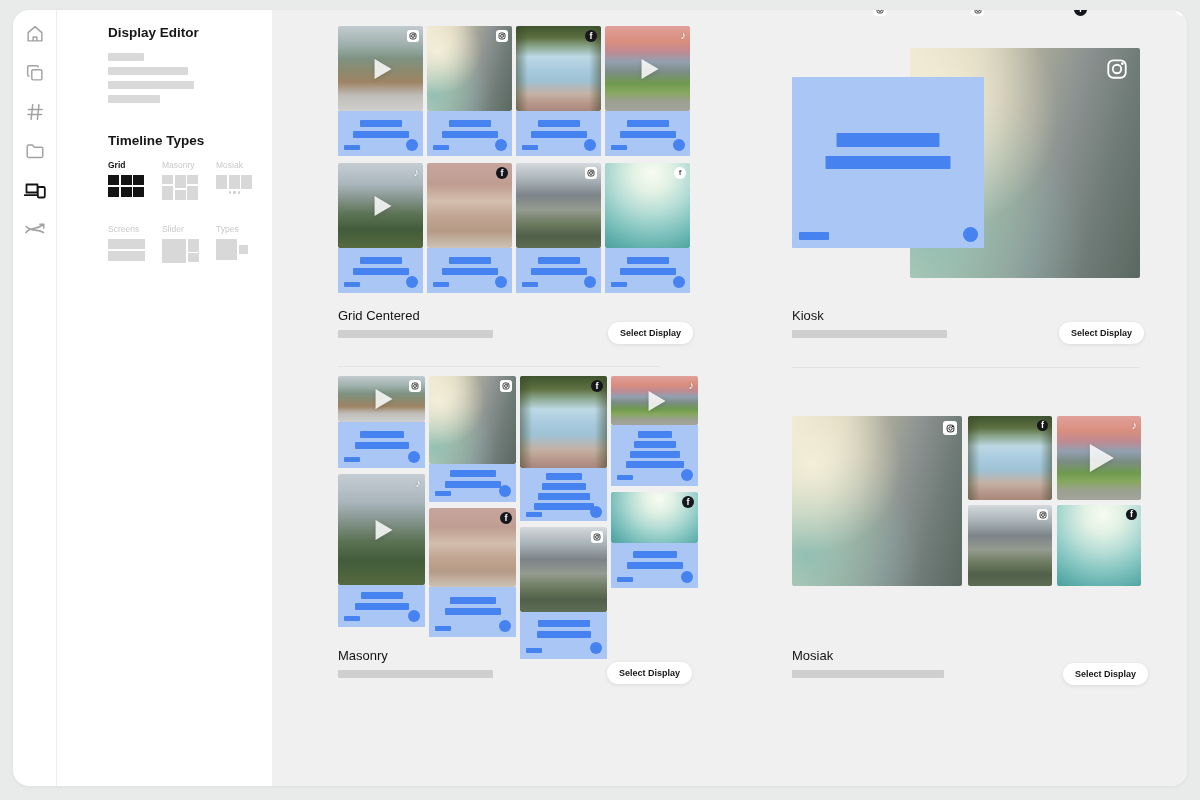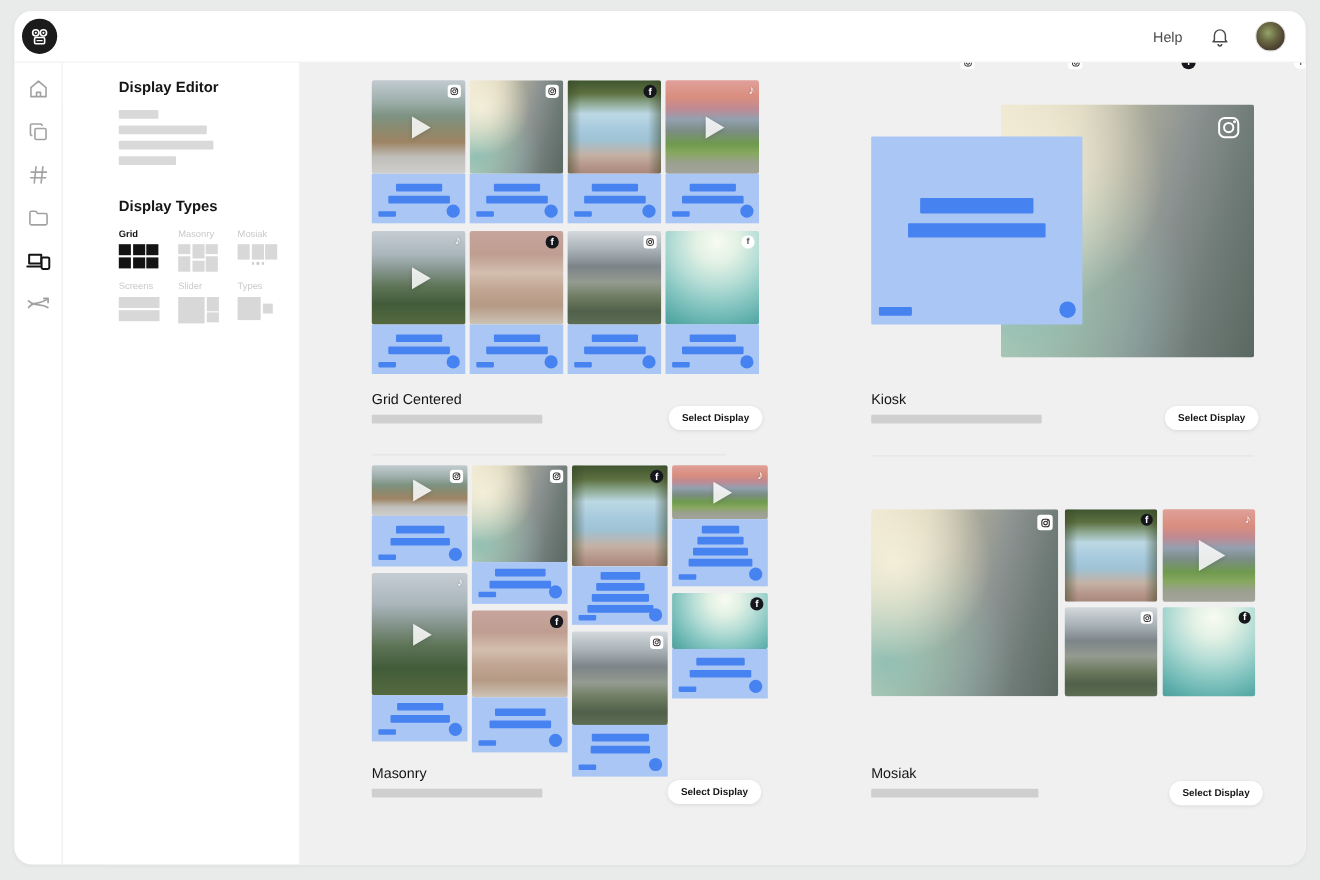--- a/index.html
+++ b/index.html
@@ -32,21 +32,21 @@
   .main-col { flex:1; display:flex; flex-direction:row; min-width:0; }
   .subheader { height:40px; flex:0 0 40px; background:#fff; }
   .content-row { flex:1; display:flex; min-height:0; }
 
   
   .editor-panel { width:175px; flex:0 0 175px; background:#fff; padding:15px 10px 0 11px; }
   .ep-title { font-size:13.5px; font-weight:700; color:#161616; margin-bottom:13px; }
   .skel { background:#d9d9d9; height:8px; border-radius:1px; margin-bottom:6px; }
   .sk1{width:36px;} .sk2{width:80px;} .sk3{width:86px;} .sk4{width:52px;}
   .ep-types-title { margin-top:30px; margin-bottom:12px; }
-  .types-grid { display:grid; grid-template-columns:repeat(3,52px); gap:8px 2px; }
+  .types-grid { display:grid; grid-template-columns:repeat(3,52px); gap:24px 2px; }
   .type-cell { cursor:pointer; }
   .type-label { font-size:8.5px; color:#c9c9c9; margin-bottom:5px; }
   .type-cell.active .type-label { color:#161616; font-weight:700; }
   .tsq { background:#d8d8d8; }
   .type-cell.active .tsq { background:#141414; }
   .t-grid { display:grid; grid-template-columns:repeat(3,11px); gap:1.5px; width:37px; }
   .t-grid .tsq { height:10px; }
   .t-cols { display:flex; gap:1.5px; }
   .t-col { display:flex; flex-direction:column; gap:1.5px; width:11px; }
   .t-slider-row { display:flex; gap:1.5px; }
@@ -136,41 +136,20 @@
   
   .partial { position:absolute; top:-7px; }
   .partial .badge { position:static; }
   .partial .badge-ig, .partial .badge-fb, .partial .badge-wf { width:13px; height:13px; }
 </style>
 </head>
 <body>
 
 <div class="app">
 
-  <div class="topbar">
-    <div class="logo">
-      <svg width="22" height="22" viewBox="0 0 24 24">
-        <circle cx="8.2" cy="8.6" r="3.1" fill="none" stroke="#fff" stroke-width="1.6"></circle>
-        <circle cx="15.8" cy="8.6" r="3.1" fill="none" stroke="#fff" stroke-width="1.6"></circle>
-        <circle cx="8.2" cy="8.6" r="1.1" fill="#fff"></circle>
-        <circle cx="15.8" cy="8.6" r="1.1" fill="#fff"></circle>
-        <rect x="7" y="13.2" width="10" height="6.2" rx="1.2" fill="none" stroke="#fff" stroke-width="1.6"></rect>
-        <line x1="9" y1="16.3" x2="15" y2="16.3" stroke="#fff" stroke-width="1.4"></line>
-      </svg>
-    </div>
-    <div class="spacer"></div>
-    <div class="help">Help</div>
-    <div class="bellwrap">
-      <svg width="20" height="20" viewBox="0 0 24 24">
-        <path d="M6 16V11a6 6 0 0 1 12 0v5l1.5 2H4.5L6 16z" fill="none" stroke="#4a4a4a" stroke-width="1.6" stroke-linejoin="round"></path>
-        <path d="M10 20.5a2 2 0 0 0 4 0" fill="none" stroke="#4a4a4a" stroke-width="1.6"></path>
-      </svg>
-    </div>
-    <div class="avatar"></div>
-  </div>
 
   <div class="app-body">
 
     <div class="nav-rail">
       <div class="nav-item">
         <svg width="22" height="22" viewBox="0 0 24 24">
           <path d="M4.5 10.5L12 4l7.5 6.5V19.5h-15z M10 19.5v-4.2h4v4.2" fill="none" stroke="#a2a2a2" stroke-width="1.6" stroke-linejoin="round"></path>
         </svg>
       </div>
       <div class="nav-item">
@@ -209,21 +188,21 @@
       <div class="subheader"></div>
       <div class="content-row">
 
         <div class="editor-panel">
           <div class="ep-title">Display Editor</div>
           <div class="skel sk1"></div>
           <div class="skel sk2"></div>
           <div class="skel sk3"></div>
           <div class="skel sk4"></div>
 
-          <div class="ep-title ep-types-title">Display Types</div>
+          <div class="ep-title ep-types-title">Timeline Types</div>
           <div class="types-grid">
             <div class="type-cell active">
               <div class="type-label">Grid</div>
               <div class="t-grid">
                 <span class="tsq"></span>
                   <span class="tsq"></span>
                   <span class="tsq"></span>
                 <span class="tsq"></span>
                   <span class="tsq"></span>
                   <span class="tsq"></span>

